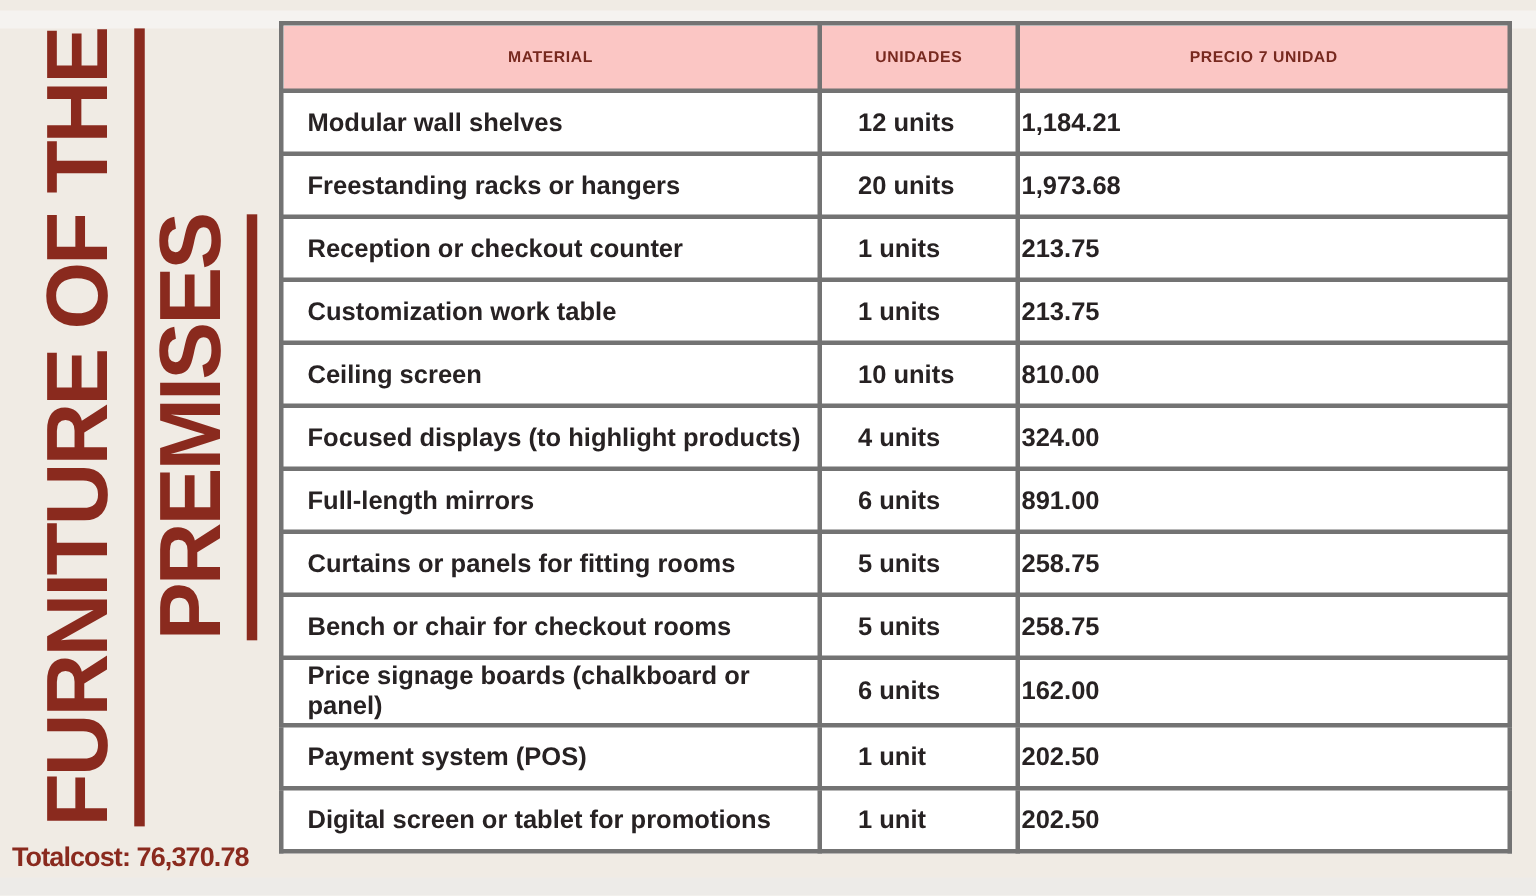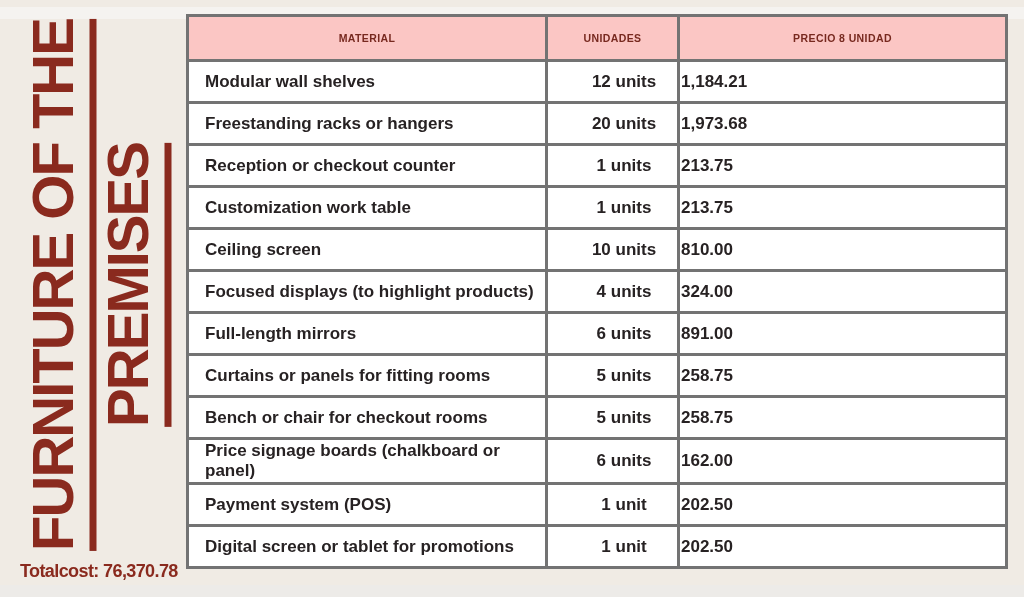--- a/index.html
+++ b/index.html
@@ -28,21 +28,20 @@
     padding-bottom:8px;
     border-bottom:7px solid #8a2a1e;
   }
   .title-col.line1{left:60px;top:285px;}
   .title-col.line2{left:135px;top:285px;}
 
   .total-cost{
     position:absolute;left:8px;top:561px;width:178px;
     color:#8a2a1e;font-weight:700;font-size:18px;letter-spacing:-0.6px;
     white-space:nowrap;
-    margin-left:12px;
   }
 
   
   .materials-table{
     position:absolute;left:186px;top:14px;width:819px;
     border-collapse:collapse;table-layout:fixed;
     background:#ffffff;
   }
   .materials-table th,.materials-table td{
     border:3px solid #737373;
@@ -57,21 +56,21 @@
     height:40px;
     text-align:center;
   }
   .materials-table td{
     background:#ffffff;
     color:#272223;
     font-size:17px;
     height:37px;
   }
   td.material-cell{text-align:left;padding-left:16px;}
-  td.units-cell{text-align:center;padding-left:24px;}
+  td.units-cell{padding-left:24px;}
   td.price-cell{text-align:left;}
 </style>
 </head>
 <body>
 
 <div class="edge-strip top"></div>
 <div class="edge-strip bottom"></div>
 
 <div class="title-col line1">
   <span>FURNITURE OF THE</span>
@@ -85,21 +84,21 @@
 <table class="materials-table">
   <colgroup>
     <col style="width:359px">
     <col style="width:132px">
     <col style="width:328px">
   </colgroup>
   <thead>
     <tr>
         <th>MATERIAL</th>
         <th>UNIDADES</th>
-        <th>PRECIO 8 UNIDAD</th>
+        <th>PRECIO 7 UNIDAD</th>
       </tr>
   </thead>
   <tbody>
       <tr>
         <td class="material-cell">Modular wall shelves</td>
         <td class="units-cell">12 units</td>
         <td class="price-cell">1,184.21</td>
       </tr>
       <tr>
         <td class="material-cell">Freestanding racks or hangers</td>

